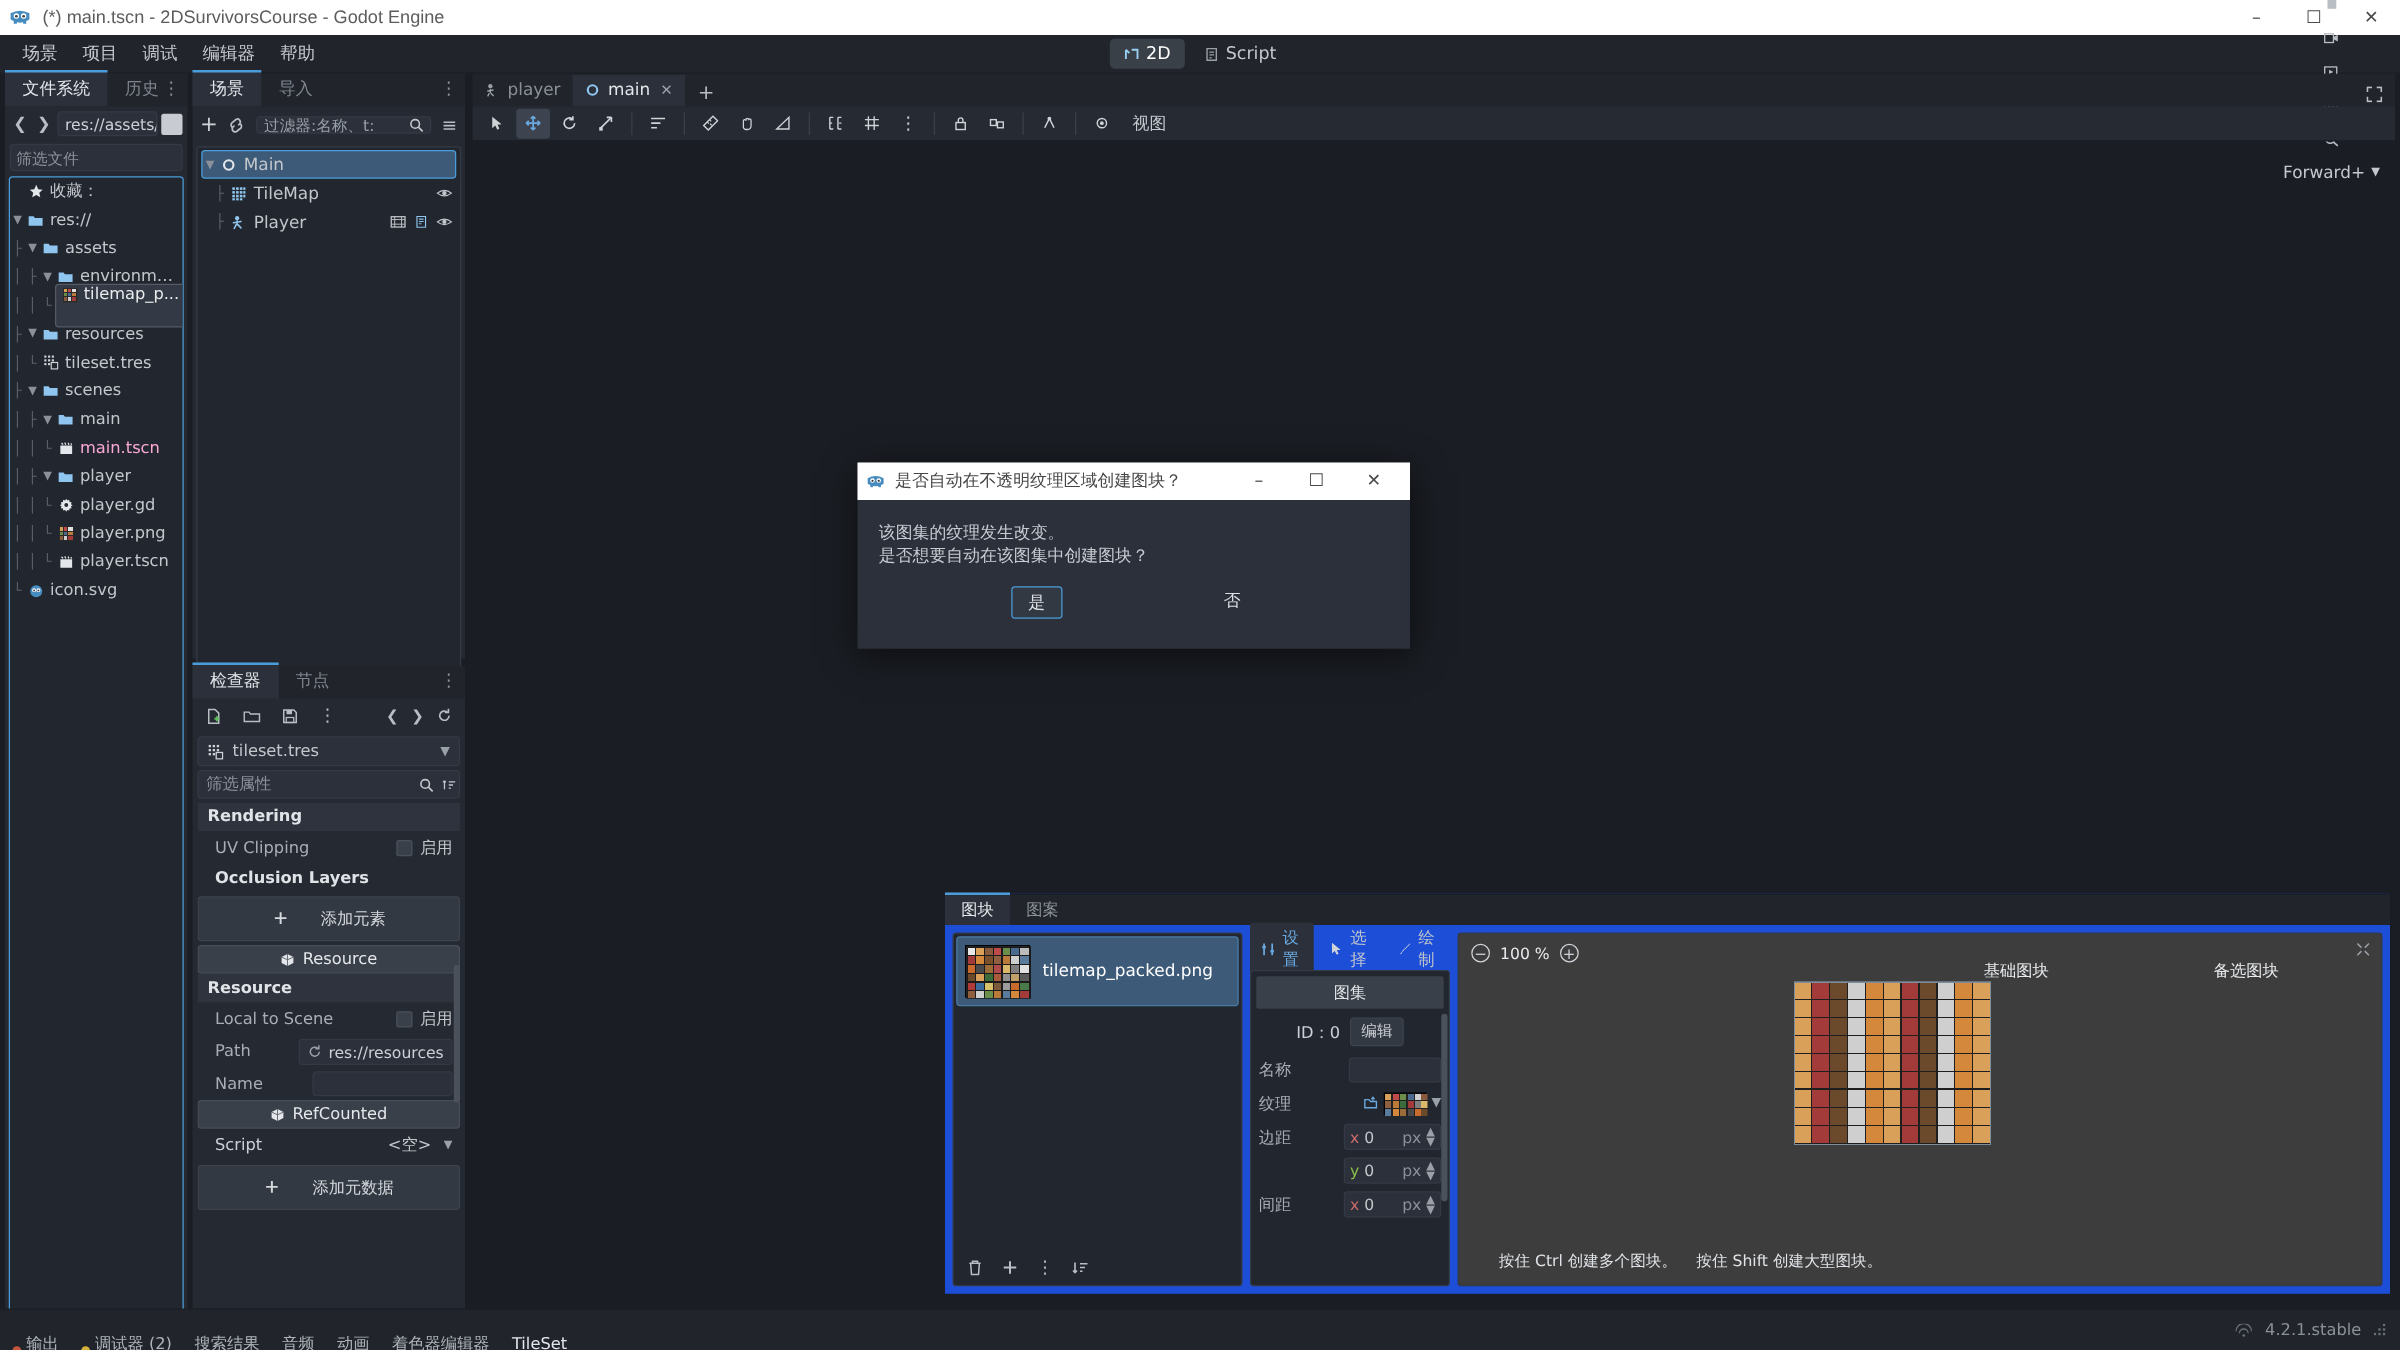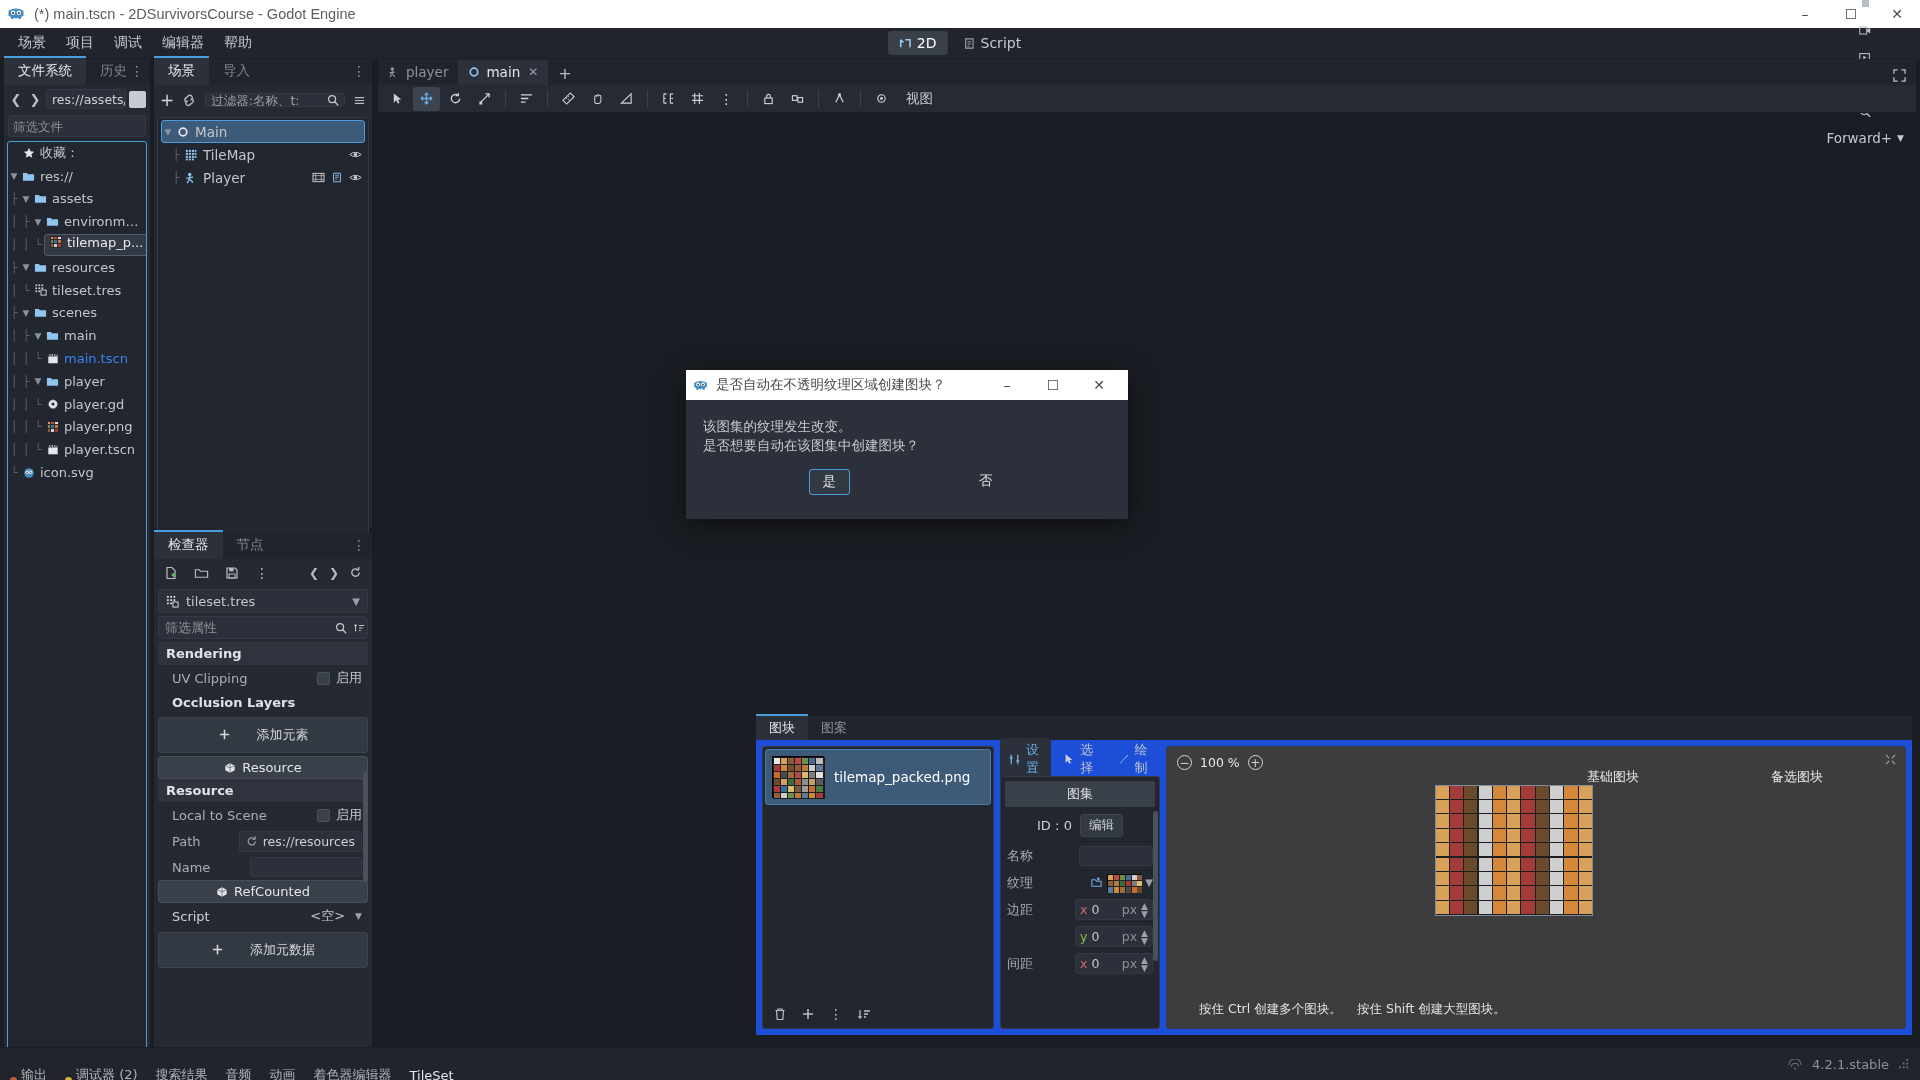--- a/index.html
+++ b/index.html
@@ -68,24 +68,24 @@
   .fs-filter input::placeholder { color:#8b9199; }
   .fs-tree { margin: 0 3px; border:1px solid #4a9ddb; border-radius:3px; background:#22262e;
              height: calc(100% - 64px); overflow:hidden; position:relative; }
   .tree-row { display:flex; align-items:center; height:22.8px; font-size:13px; white-space:nowrap;
               color:#c3c7cc; padding-right:2px; }
   .tw { width:12px; flex:0 0 auto; text-align:center; color:#8b9199; font-size:9px; }
   .tline { width:12px; flex:0 0 auto; text-align:center; color:#5d646e; font-size:11px; }
   .ticon { width:17px; flex:0 0 auto; display:flex; align-items:center; justify-content:center; }
   .tlabel { padding-left:3px; overflow:hidden; text-overflow:ellipsis; }
   .tree-row.selected-file .sel {
-    background:#343a45; border:1px solid #545b66; border-radius:3px; padding:0px 5px 5px 2px;
+    background:#343a45; border:1px solid #545b66; border-radius:3px; padding:0px 5px 18px 2px;
     display:flex; align-items:center; color:#e8eaed;
   }
-  .blue { color:#3b82f6; }
+  .blue { color:#f9a8d4; }
 
   
   .insp-dock { position:absolute; left:154px; top:474px; width:218px; bottom:0; background:#252931; }
   .insp-toolbar { display:flex; align-items:center; gap:16px; padding:5px 10px; height:28px; }
   .insp-res { display:flex; align-items:center; gap:7px; margin:2px 4px; background:#2b303a;
               border:1px solid #343a45; border-radius:3px; height:24px; padding:0 7px; font-size:13px; }
   .insp-res .caret { margin-left:auto; color:#9aa0a8; font-size:10px; }
   .insp-filter { display:flex; align-items:center; margin:3px 4px; background:#2b303a;
                  border:1px solid #343a45; border-radius:3px; height:23px; padding:0 6px; }
   .insp-filter input { flex:1; background:transparent; border:0; outline:0; color:#cdd1d7;

